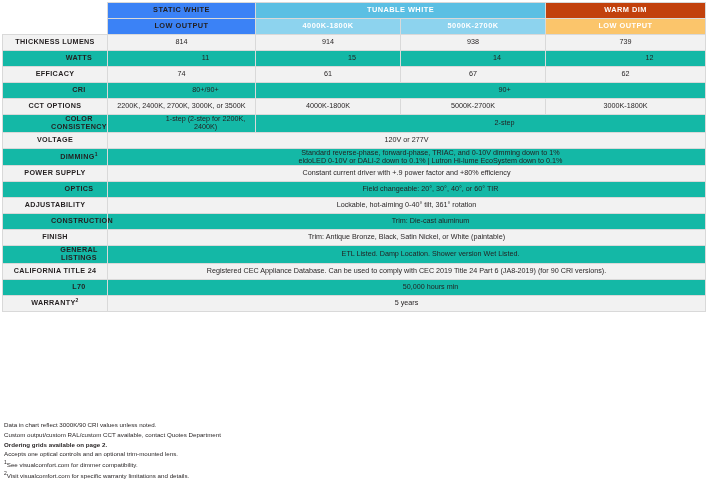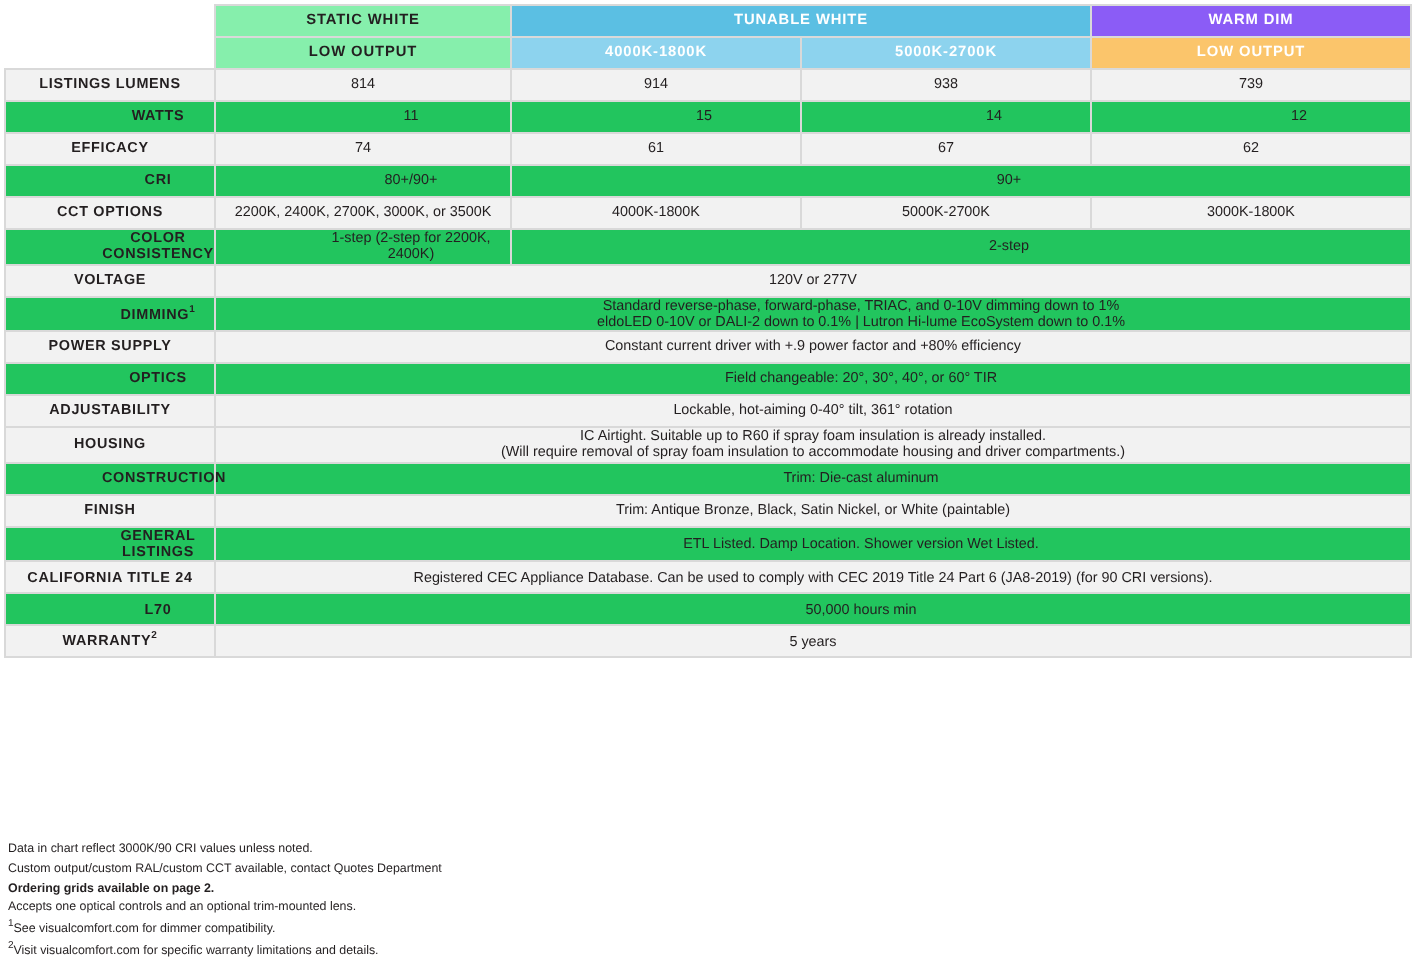--- a/index.html
+++ b/index.html
@@ -48,35 +48,35 @@
     font-size: 7.4px;
     letter-spacing: .45px;
   }
   .hdr-sub {
     height: 16px;
     font-weight: bold;
     font-size: 7.4px;
     letter-spacing: .45px;
   }
   .blank { border: none !important; background: #ffffff; }
-  .sw-head  { background: #86efac; color: #231f20; }
+  .sw-head  { background: #3b82f6; color: #231f20; }
   .tw-head  { background: #5bbfe3; color: #ffffff; margin-left: 12px; }
   .tw-sub   { background: #8dd3ee; color: #ffffff; }
-  .wd-head  { background: #8b5cf6; color: #ffffff; }
+  .wd-head  { background: #c2410c; color: #ffffff; }
   .wd-sub   { background: #fbc56b; color: #ffffff; }
 
   td.rowlabel {
     text-align: left;
     padding-left: 6px;
     font-weight: bold;
     font-size: 7.2px;
     letter-spacing: .35px;
   }
   tr.shade td { background: #f2f2f2; }
-  tr.plain td { background: #22c55e; padding-left: 48px; }
+  tr.plain td { background: #14b8a6; padding-left: 48px; }
 
   .val { font-size: 7.2px; }
   .two-line { line-height: 1.25; }
   sup { font-size: 5px; vertical-align: super; }
 
   .footnotes {
     position: absolute;
     left: 4px;
     top: 418px;
     width: 690px;
@@ -108,21 +108,21 @@
         <td class="hdr-group wd-head">WARM DIM</td>
       </tr>
       <tr>
         <td class="blank"></td>
         <td class="hdr-sub sw-head">LOW OUTPUT</td>
         <td class="hdr-sub tw-sub">4000K-1800K</td>
         <td class="hdr-sub tw-sub">5000K-2700K</td>
         <td class="hdr-sub wd-sub">LOW OUTPUT</td>
       </tr>
     <tr class="shade">
-          <td class="rowlabel">LISTINGS LUMENS</td>
+          <td class="rowlabel">THICKNESS LUMENS</td>
           <td class="val">814</td>
           <td class="val">914</td>
           <td class="val">938</td>
           <td class="val">739</td>
         </tr>
         <tr class="plain">
           <td class="rowlabel">WATTS</td>
           <td class="val">11</td>
           <td class="val">15</td>
           <td class="val">14</td>
@@ -164,24 +164,20 @@
           <td class="rowlabel">POWER SUPPLY</td>
           <td class="val" colspan="4">Constant current driver with +.9 power factor and +80% efficiency</td>
         </tr>
         <tr class="plain">
           <td class="rowlabel">OPTICS</td>
           <td class="val" colspan="4">Field changeable: 20°, 30°, 40°, or 60° TIR</td>
         </tr>
         <tr class="shade">
           <td class="rowlabel">ADJUSTABILITY</td>
           <td class="val" colspan="4">Lockable, hot-aiming 0-40° tilt, 361° rotation</td>
-        </tr>
-        <tr class="shade">
-          <td class="rowlabel">HOUSING</td>
-          <td class="val two-line" colspan="4">IC Airtight. Suitable up to R60 if spray foam insulation is already installed.<br>(Will require removal of spray foam insulation to accommodate housing and driver compartments.)</td>
         </tr>
         <tr class="plain">
           <td class="rowlabel">CONSTRUCTION</td>
           <td class="val" colspan="4">Trim: Die-cast aluminum</td>
         </tr>
         <tr class="shade">
           <td class="rowlabel">FINISH</td>
           <td class="val" colspan="4">Trim: Antique Bronze, Black, Satin Nickel, or White (paintable)</td>
         </tr>
         <tr class="plain">

